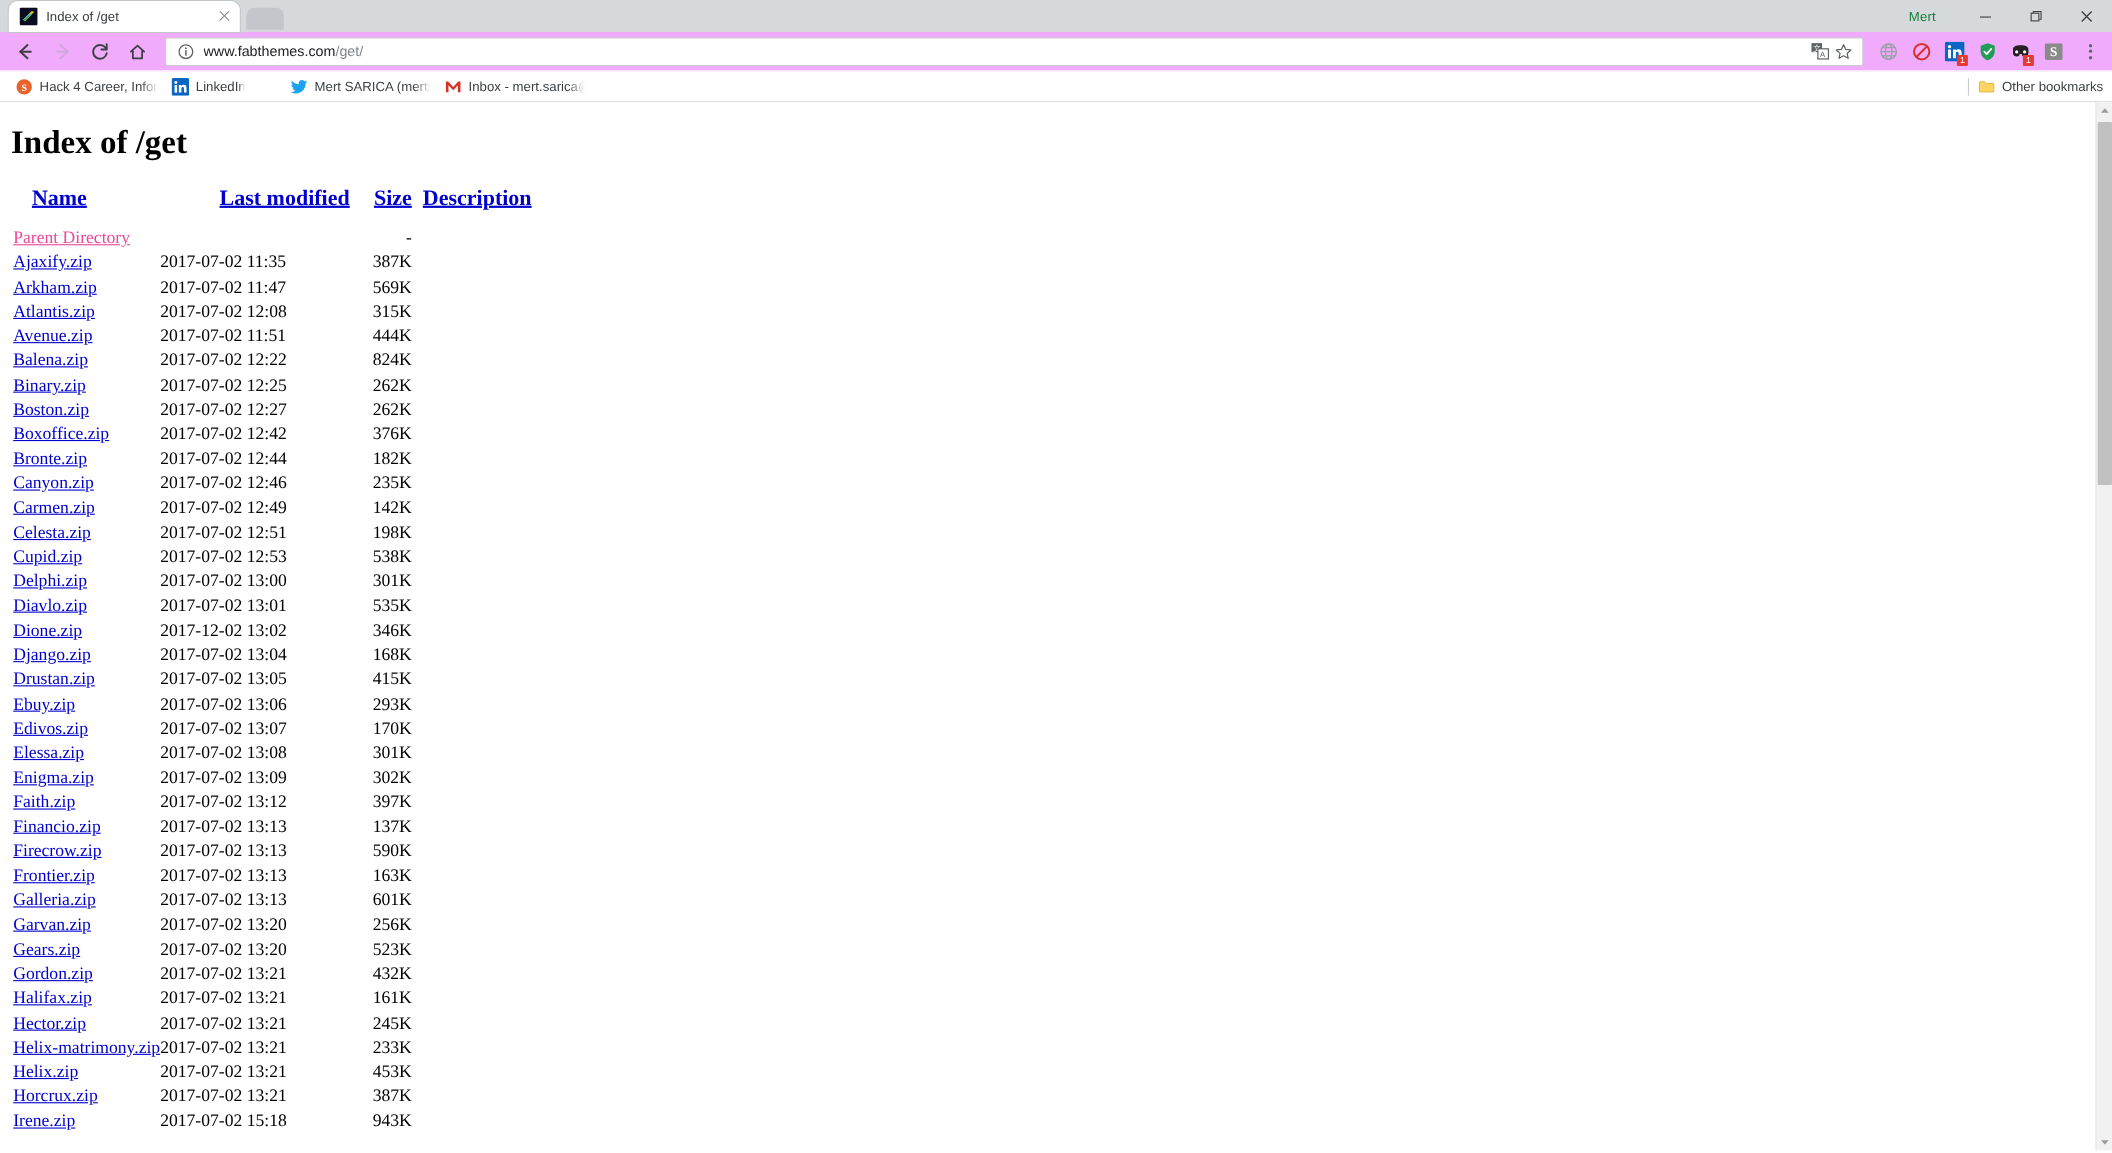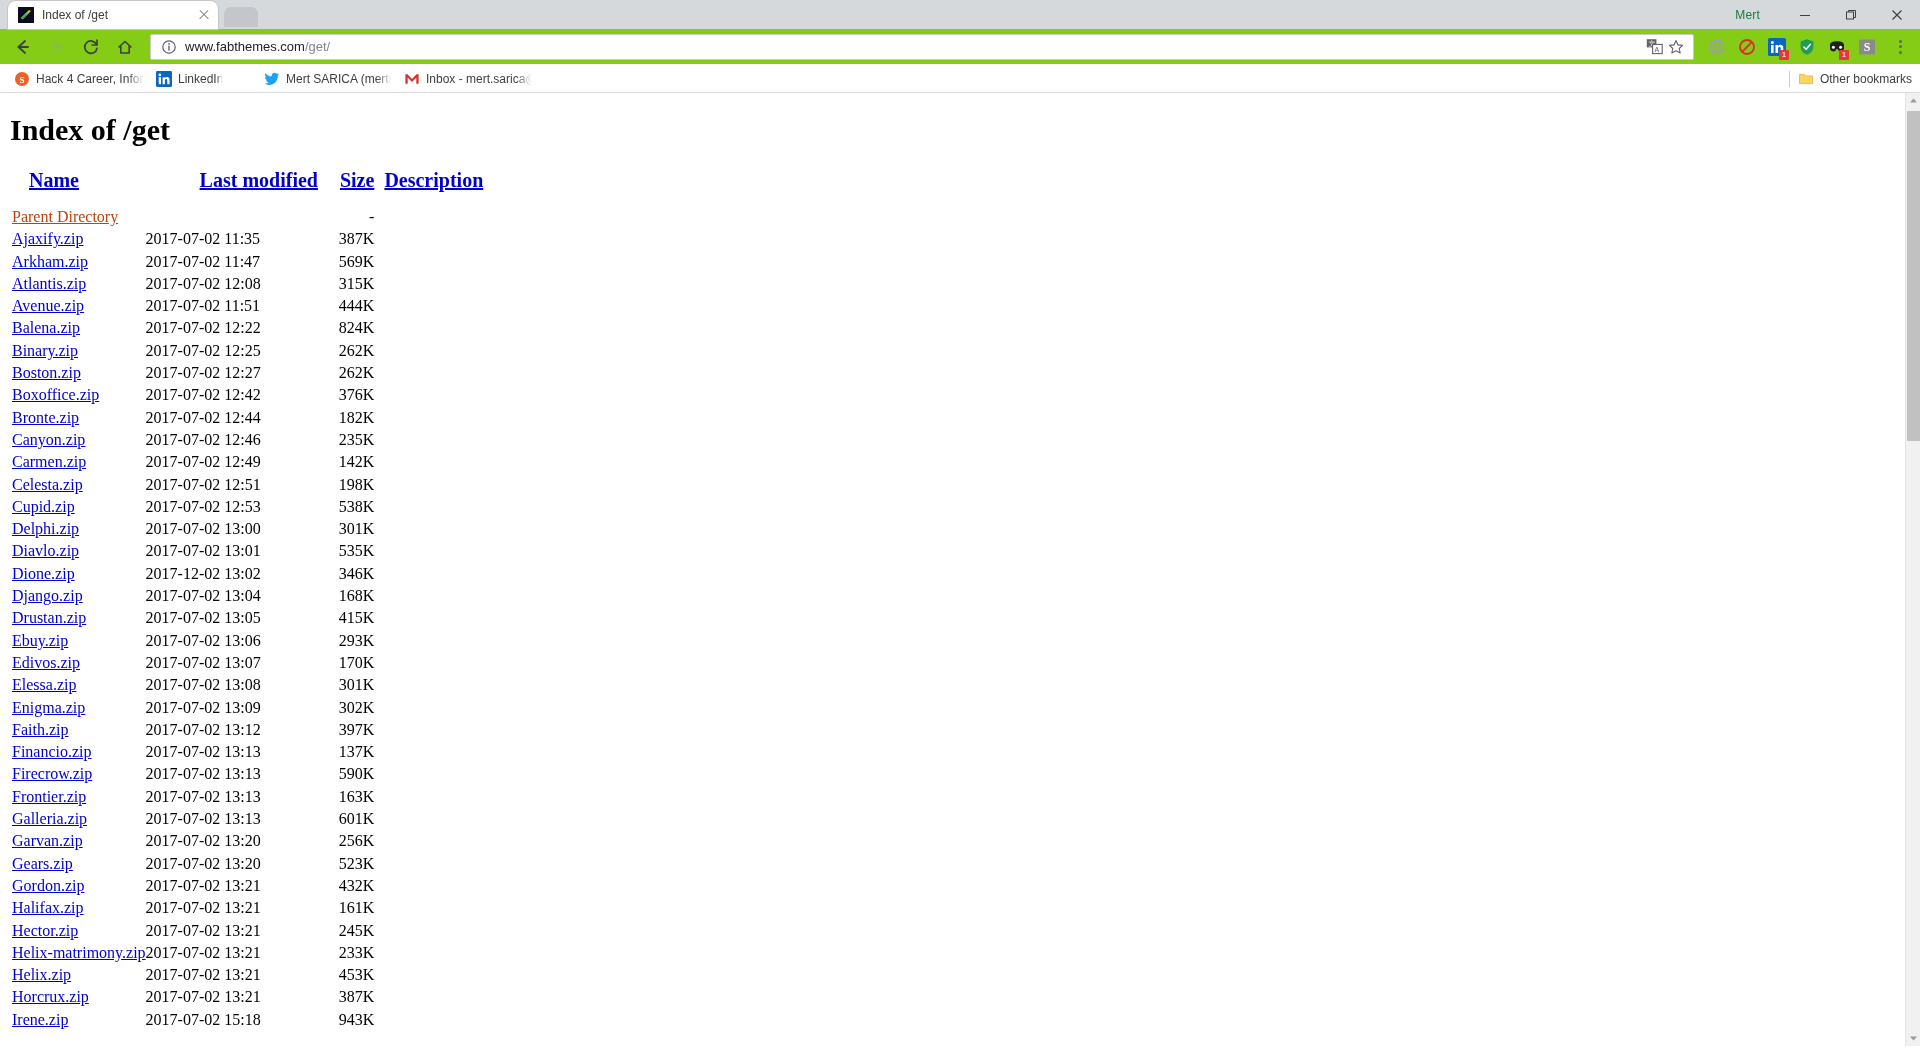--- a/index.html
+++ b/index.html
@@ -93,21 +93,21 @@
   }
   .winbtn {
     width: 46px; height: 29px;
     display: flex; align-items: center; justify-content: center;
   }
   .winbtn svg { display: block; }
 
   
   .toolbar {
     height: 36px;
-    background: #84cc16;
+    background: #f0abfc;
     display: flex;
     align-items: center;
     padding: 12px 6px;
     border-bottom: 1px solid #ffffff;
   }
   .navbtn {
     width: 28px; height: 28px;
     margin: 0 3px;
     display: flex; align-items: center; justify-content: center;
     border-radius: 50%;
@@ -281,21 +281,21 @@
   }
   td.c-name { padding-left: 17px; padding-right: 10px; }
   td.c-mod  { padding-left: 6px; }
   td.c-size { padding-left: 6px; text-align: right; min-width: 44px; }
   td.c-desc { padding-left: 10px; }
 
   td.c-name a {
     color: #0000cc;
     text-decoration: underline;
   }
-  td.c-name a.visited { color: #c2410c; }
+  td.c-name a.visited { color: #ec4899; }
 
   
   .scrollbar {
     position: absolute;
     top: 0; right: 0;
     width: 15px;
     height: 953px;
     background: #f1f1f1;
     border-left: 1px solid #e4e4e4;
   }

